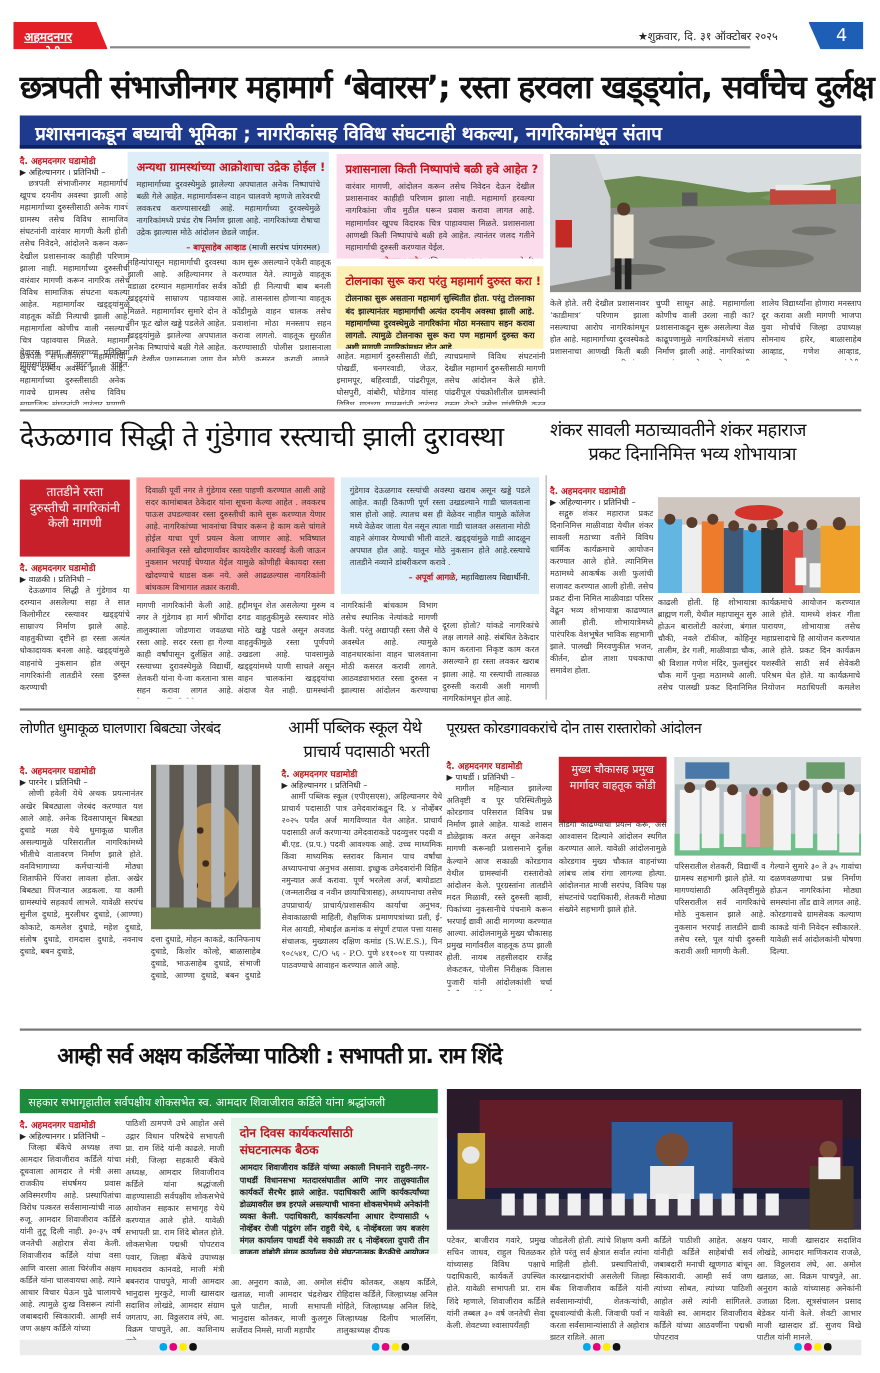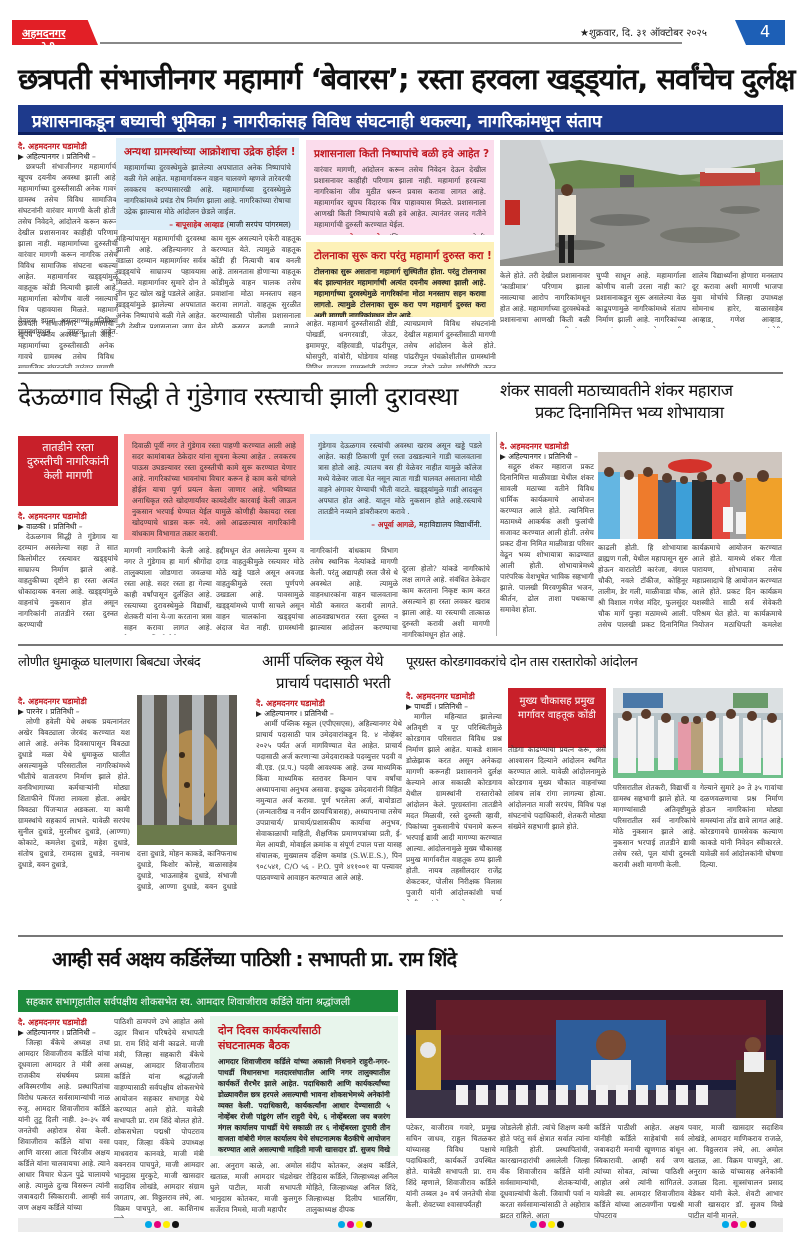--- a/index.html
+++ b/index.html
@@ -249,21 +249,21 @@
 <div class="abs h1" style="left:52px;top:945px;font-size:20px;">आम्ही सर्व अक्षय कर्डिलेंच्या पाठिशी : सभापती प्रा. राम शिंदे</div>
 <div class="abs" style="left:18px;top:990px;width:380px;height:22px;background:#1d8a3c;color:#fff;font-family:'DejaVu Sans',sans-serif;font-size:10px;padding:4px 8px;white-space:nowrap;overflow:hidden">सहकार सभागृहातील सर्वपक्षीय शोकसभेत स्व. आमदार शिवाजीराव कर्डिले यांना श्रद्धांजली</div>
 
 <div class="abs" style="left:18px;top:1016px;width:92px;">
   <div class="by">दै. अहमदनगर घडामोडी</div>
   <div class="dl"><span>▶ </span><span>अहिल्यानगर । प्रतिनिधी –</span></div>
   <div class="col" style="height:188px;text-indent:8px">जिल्हा बँकेचे अध्यक्ष तथा आमदार शिवाजीराव कर्डिले यांचा दूधवाला आमदार ते मंत्री असा राजकीय संघर्षमय प्रवास अविस्मरणीय आहे. प्रस्थापितांचा विरोध पत्करत सर्वसामान्यांची नाळ रुजू. आमदार शिवाजीराव कर्डिले यांनी तुटू दिली नाही. ३०-३५ वर्ष जनतेची अहोरात्र सेवा केली. शिवाजीराव कर्डिले यांचा वसा आणि वारसा आता चिरंजीव अक्षय कर्डिले यांना चालवायचा आहे. त्याने आधार विचार घेऊन पुढे चालायचे आहे. त्यामुळे दुःख विसरून त्यांनी जबाबदारी स्विकारावी. आम्ही सर्व जण अक्षय कर्डिले यांच्या</div>
 </div>
 <div class="abs col" style="left:114px;top:1016px;width:90px;height:210px;">पाठिशी ठामपणे उभे आहोत असे उद्गार विधान परिषदेचे सभापती प्रा. राम शिंदे यांनी काढले. माजी मंत्री, जिल्हा सहकारी बँकेचे अध्यक्ष, आमदार शिवाजीराव कर्डिले यांना श्रद्धांजली वाहण्यासाठी सर्वपक्षीय शोकसभेचे आयोजन सहकार सभागृह येथे करण्यात आले होते. यावेळी सभापती प्रा. राम शिंदे बोलत होते. शोकसभेला पद्मश्री पोपटराव पवार, जिल्हा बँकेचे उपाध्यक्ष माधवराव कानवडे, माजी मंत्री बबनराव पाचपुते, माजी आमदार भानुदास मुरकुटे, माजी खासदार सदाशिव लोखंडे, आमदार संग्राम जगताप, आ. विठ्ठलराव लंघे, आ. विक्रम पाचपुते, आ. काशिनाथ दाते,</div>
 
-<div class="abs box" style="left:210px;top:1016px;width:188px;height:140px;background:#e8f5ec;">
+<div class="abs box" style="left:210px;top:1016px;width:188px;height:124px;background:#e8f5ec;">
   <h3 style="font-size:11px;margin-bottom:0">दोन दिवस कार्यकर्त्यांसाठी</h3>
   <h3 style="font-size:11px">संघटनात्मक बैठक</h3>
   <p style="font-weight:bold;color:#222">आमदार शिवाजीराव कर्डिले यांच्या अकाली निधनाने राहुरी-नगर-पाथर्डी विधानसभा मतदारसंघातील आणि नगर तालुक्यातील कार्यकर्ते सैरभैर झाले आहेत. पदाधिकारी आणि कार्यकर्त्यांच्या डोळ्यावरील छत्र हरपले असल्याची भावना शोकसभेमध्ये अनेकांनी व्यक्त केली. पदाधिकारी, कार्यकर्त्यांना आधार देण्यासाठी ५ नोव्हेंबर रोजी पांडुरंग लॉन राहुरी येथे, ६ नोव्हेंबरला जय बजरंग मंगल कार्यालय पाथर्डी येथे सकाळी तर ६ नोव्हेंबरला दुपारी तीन वाजता वांबोरी मंगल कार्यालय येथे संघटनात्मक बैठकीचे आयोजन करण्यात आले असल्याची माहिती माजी खासदार डॉ. सुजय विखे पाटील यांनी दिली.</p>
 </div>
 <div class="abs col" style="left:210px;top:1160px;width:92px;height:65px;">आ. अनुराग काळे, आ. अमोल खताळ, माजी आमदार चंद्रशेखर घुले पाटील, माजी सभापती भानुदास कोतकर, माजी कुलगुरु सर्जेराव निमसे, माजी महापौर</div>
 <div class="abs col" style="left:306px;top:1160px;width:92px;height:65px;">संदीप कोतकर, अक्षय कर्डिले, रोहिदास कर्डिले, जिल्हाध्यक्ष अनिल मोहिते, जिल्हाध्यक्ष अनिल शिंदे, जिल्हाध्यक्ष दिलीप भालसिंग, तालुकाध्यक्ष दीपक</div>
 
 <div class="abs photo" style="left:406px;top:990px;width:377px;height:128px;">
   <svg width="377" height="128" viewBox="0 0 377 128">
     <rect width="377" height="128" fill="#1b1d3a"></rect>

